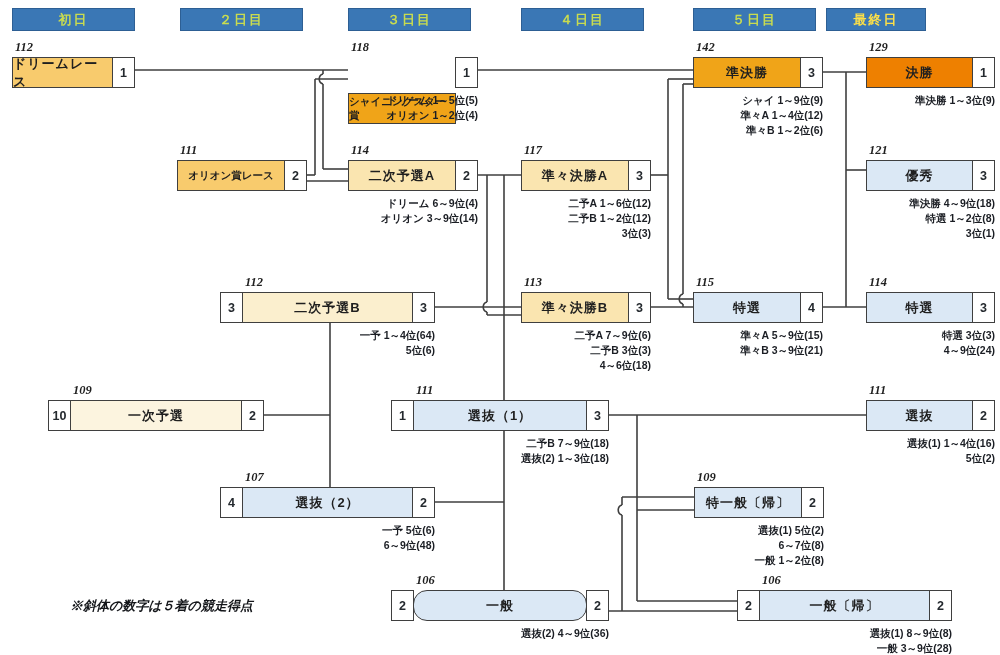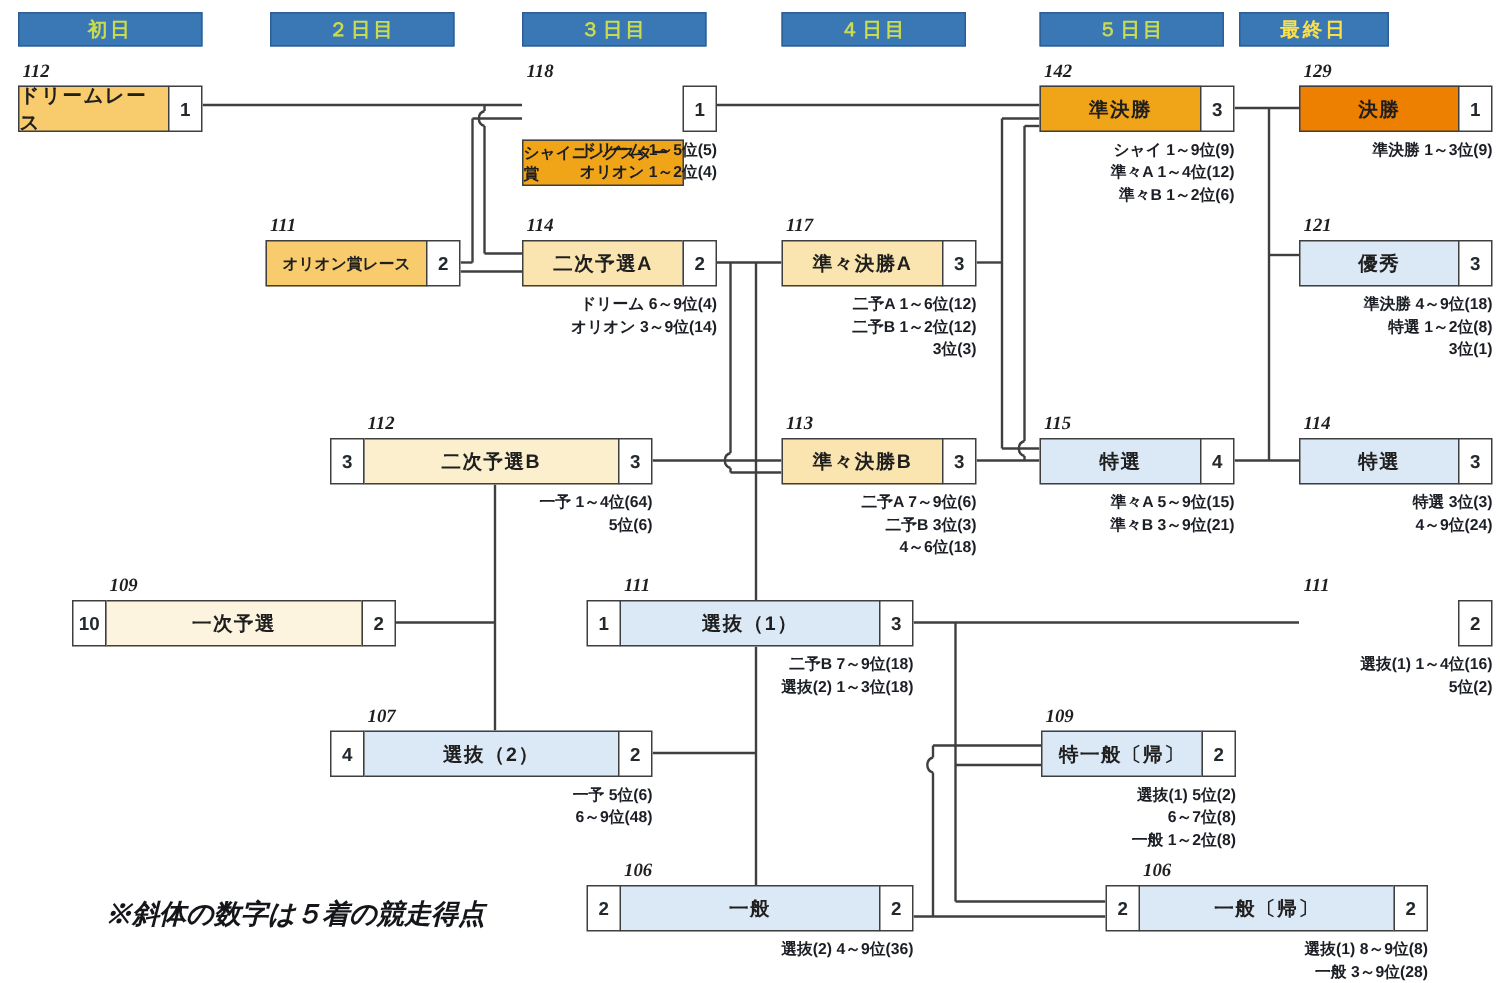--- a/index.html
+++ b/index.html
@@ -10,21 +10,21 @@
   .box{position:absolute;height:31px;box-sizing:border-box;border:1.5px solid #3f3f3f;
        display:flex;align-items:center;justify-content:center;font-weight:bold;font-size:13px;color:#1f1f1f;
        letter-spacing:1px;}
   .box.small{font-size:10.5px;letter-spacing:0;}
   .cell{position:absolute;height:31px;box-sizing:border-box;border:1.5px solid #3f3f3f;background:#fff;
         display:flex;align-items:center;justify-content:center;font-weight:bold;font-size:12.5px;color:#24292e;}
   .pts{position:absolute;font-family:"Liberation Serif",serif;font-style:italic;font-weight:bold;
        font-size:12.5px;color:#1f1f1f;height:15px;line-height:15px;}
   .subs{position:absolute;text-align:right;white-space:nowrap;font-size:10.5px;font-weight:bold;
         color:#1b1e24;line-height:15px;}
-  .note{position:absolute;left:70px;top:597px;font-style:italic;font-weight:bold;font-size:18px;color:#14161a;}
+  .note{position:absolute;left:70px;top:597px;font-style:italic;font-weight:bold;font-size:13px;color:#14161a;}
   #wires{position:absolute;left:0;top:0;}
 </style>
 </head>
 <body>
 
 <div id="stage">
   <svg id="wires" width="1000" height="655">
       <line x1="135" y1="70" x2="348" y2="70" stroke="#3f3f3f" stroke-width="1.6"></line>
       <line x1="478" y1="70" x2="693" y2="70" stroke="#3f3f3f" stroke-width="1.6"></line>
       <line x1="823" y1="72" x2="866" y2="72" stroke="#3f3f3f" stroke-width="1.6"></line>
@@ -161,20 +161,21 @@
     <div class="cell" style="left: 48px; top: 400px; width: 23px;">10</div>
     <div class="cell" style="left: 241px; top: 400px; width: 23px;">2</div>
     <div class="box" style="left: 413px; top: 400px; width: 174px; background: rgb(219, 232, 245);">選抜（1）</div>
     <div class="pts" style="left: 416px; top: 383px;">111</div>
     <div class="cell" style="left: 391px; top: 400px; width: 23px;">1</div>
     <div class="cell" style="left: 586px; top: 400px; width: 23px;">3</div>
     <div class="subs" style="right: 391px; top: 436px;">
       <div>二予B 7～9位(18)</div>
       <div>選抜(2) 1～3位(18)</div>
     </div>
+    <div class="box" style="left: 866px; top: 400px; width: 107px; background: rgb(219, 232, 245);">選抜</div>
     <div class="pts" style="left: 869px; top: 383px;">111</div>
     <div class="cell" style="left: 972px; top: 400px; width: 23px;">2</div>
     <div class="subs" style="right: 5px; top: 436px;">
       <div>選抜(1) 1～4位(16)</div>
       <div>5位(2)</div>
     </div>
     <div class="box" style="left: 242px; top: 487px; width: 171px; background: rgb(219, 232, 245);">選抜（2）</div>
     <div class="pts" style="left: 245px; top: 470px;">107</div>
     <div class="cell" style="left: 220px; top: 487px; width: 23px;">4</div>
     <div class="cell" style="left: 412px; top: 487px; width: 23px;">2</div>
@@ -183,21 +184,21 @@
       <div>6～9位(48)</div>
     </div>
     <div class="box" style="left: 694px; top: 487px; width: 108px; background: rgb(219, 232, 245); font-family: Liberation Mono, monospace;">特一般〔帰〕</div>
     <div class="pts" style="left: 697px; top: 470px;">109</div>
     <div class="cell" style="left: 801px; top: 487px; width: 23px;">2</div>
     <div class="subs" style="right: 176px; top: 523px;">
       <div>選抜(1) 5位(2)</div>
       <div>6～7位(8)</div>
       <div>一般 1～2位(8)</div>
     </div>
-    <div class="box" style="left: 413px; top: 590px; width: 174px; background: rgb(219, 232, 245);">一般</div>
+    <div class="box" style="left: 413px; top: 590px; width: 174px; background: rgb(219, 232, 245); border-radius: 14px;">一般</div>
     <div class="pts" style="left: 416px; top: 573px;">106</div>
     <div class="cell" style="left: 391px; top: 590px; width: 23px;">2</div>
     <div class="cell" style="left: 586px; top: 590px; width: 23px;">2</div>
     <div class="subs" style="right: 391px; top: 626px;">
       <div>選抜(2) 4～9位(36)</div>
     </div>
     <div class="box" style="left: 759px; top: 590px; width: 171px; background: rgb(219, 232, 245);">一般〔帰〕</div>
     <div class="pts" style="left: 762px; top: 573px;">106</div>
     <div class="cell" style="left: 737px; top: 590px; width: 23px;">2</div>
     <div class="cell" style="left: 929px; top: 590px; width: 23px;">2</div>

